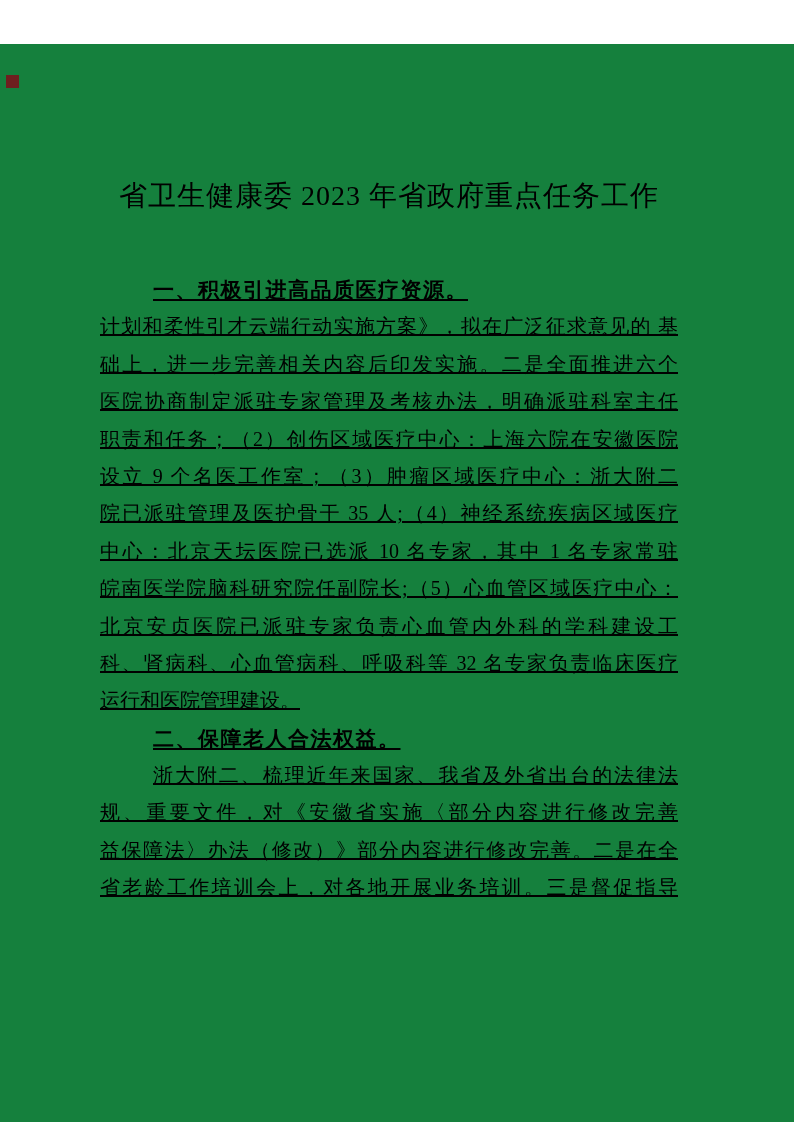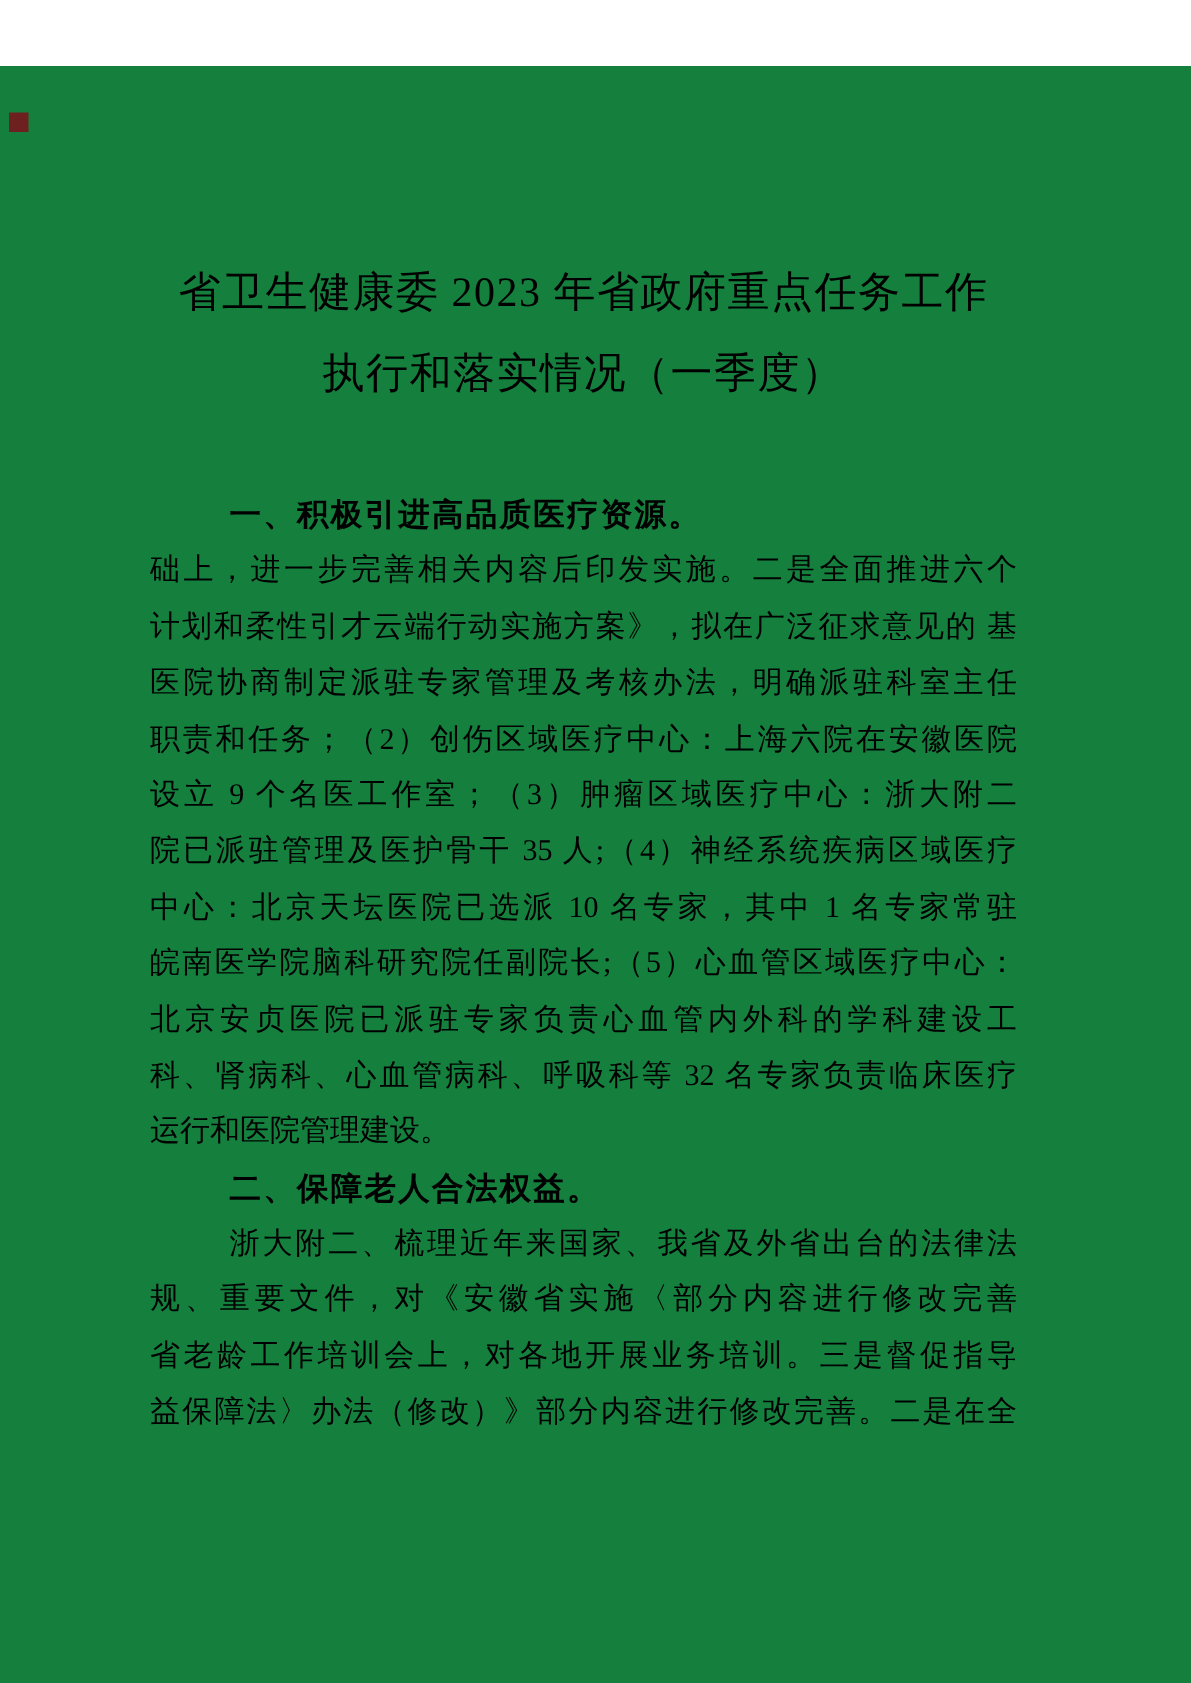--- a/index.html
+++ b/index.html
@@ -35,20 +35,21 @@
     text-align: center;
     font-size: 28px;
     line-height: 54px;
     font-weight: 500;
     letter-spacing: 1px;
     white-space: nowrap;
   }
   .doc-body {
     margin-top: 48px;
     font-size: 20px;
+    text-decoration: underline;
   }
   .doc-line {
     height: 37.4px;
     line-height: 37.4px;
     text-align: justify;
     text-align-last: justify;
     overflow: hidden;
   }
   .doc-line.indent {
     text-indent: 53px;
@@ -65,35 +66,34 @@
   }
 </style>
 </head>
 <body>
 
 <div class="page">
   <div class="corner-mark"></div>
   <div class="content">
     <div class="doc-title">
       <div>省卫生健康委 2023 年省政府重点任务工作</div>
-      <div>执行和落实情况（一季度）</div>
     </div>
     <div class="doc-body" id="doc-body">
         <div class="doc-line heading indent no-stretch">一、积极引进高品质医疗资源。</div>
+        <div class="doc-line">计划和柔性引才云端行动实施方案》，拟在广泛征求意见的 基</div>
         <div class="doc-line">础上，进一步完善相关内容后印发实施。二是全面推进六个</div>
-        <div class="doc-line">计划和柔性引才云端行动实施方案》，拟在广泛征求意见的 基</div>
         <div class="doc-line">医院协商制定派驻专家管理及考核办法，明确派驻科室主任</div>
         <div class="doc-line">职责和任务；（2）创伤区域医疗中心：上海六院在安徽医院</div>
         <div class="doc-line">设立 9 个名医工作室；（3）肿瘤区域医疗中心：浙大附二</div>
         <div class="doc-line">院已派驻管理及医护骨干 35 人;（4）神经系统疾病区域医疗</div>
         <div class="doc-line">中心：北京天坛医院已选派 10 名专家，其中 1 名专家常驻</div>
         <div class="doc-line">皖南医学院脑科研究院任副院长;（5）心血管区域医疗中心：</div>
         <div class="doc-line">北京安贞医院已派驻专家负责心血管内外科的学科建设工</div>
         <div class="doc-line">科、肾病科、心血管病科、呼吸科等 32 名专家负责临床医疗</div>
         <div class="doc-line no-stretch">运行和医院管理建设。</div>
         <div class="doc-line heading indent no-stretch">二、保障老人合法权益。</div>
         <div class="doc-line indent">浙大附二、梳理近年来国家、我省及外省出台的法律法</div>
         <div class="doc-line">规、重要文件，对《安徽省实施〈部分内容进行修改完善</div>
+        <div class="doc-line">益保障法〉办法（修改）》部分内容进行修改完善。二是在全</div>
         <div class="doc-line">省老龄工作培训会上，对各地开展业务培训。三是督促指导</div>
-        <div class="doc-line">益保障法〉办法（修改）》部分内容进行修改完善。二是在全</div>
       </div>
   </div>
 </div>
 
 </body></html>

